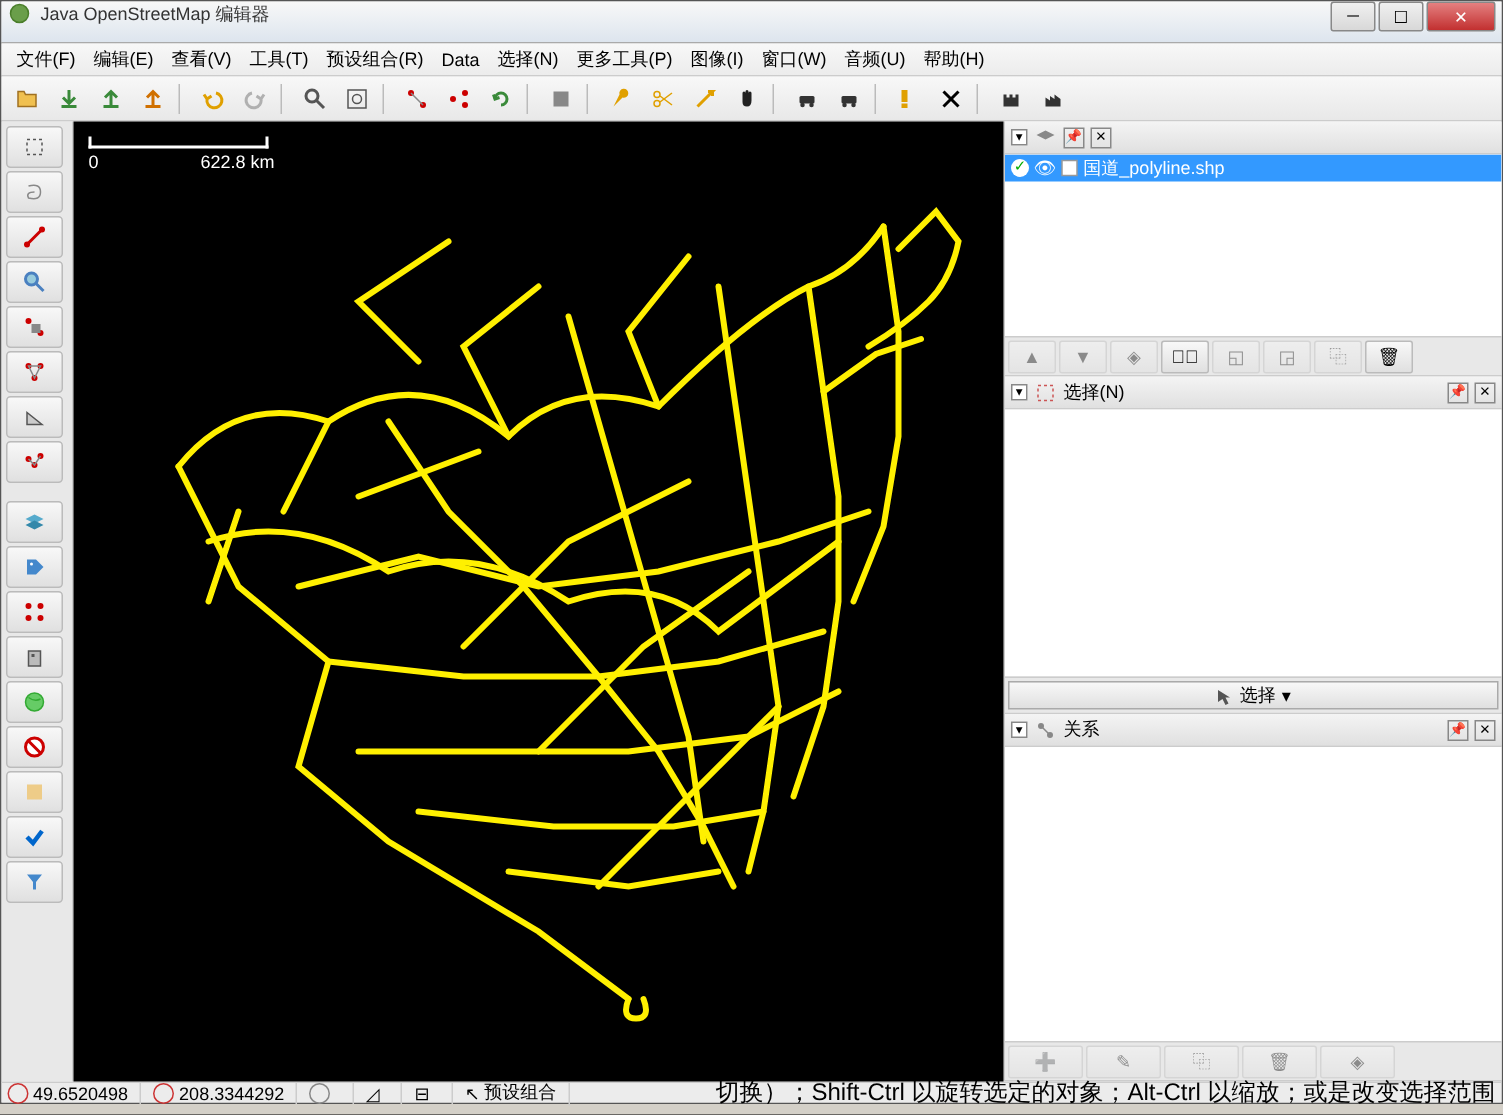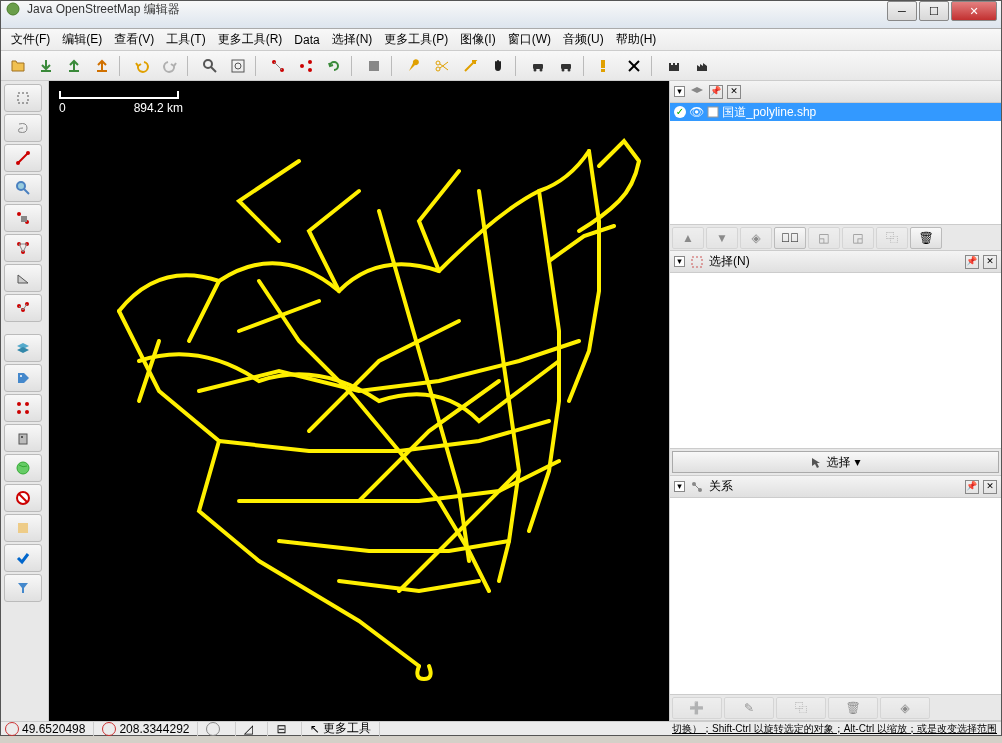--- a/index.html
+++ b/index.html
@@ -40,27 +40,27 @@
 .panel-tool { width: 32px; height: 22px; border: 1px solid #bbb; background: linear-gradient(to bottom, #f8f8f8, #e0e0e0); cursor: pointer; border-radius: 2px; display: flex; align-items: center; justify-content: center; }
 .panel-tool.disabled { opacity: 0.4; cursor: default; }
 .panel-tool.wide { width: 50px; }
 
 .layer-row { height: 18px; background: #3399ff; color: #fff; display: flex; align-items: center; padding: 0 4px; gap: 3px; font-family: monospace; font-size: 12px; }
 .chk { width: 12px; height: 12px; color: #0a0; background: #fff; border-radius: 6px; font-size: 10px; line-height: 12px; text-align: center; }
 
 .expand-toggle { width: 11px; height: 11px; border: 1px solid #888; background: #fff; font-size: 9px; line-height: 9px; text-align: center; cursor: pointer; }
 .pin-icon { width: 14px; height: 14px; border: 1px solid #888; font-size: 9px; text-align: center; }
 
-.select-btns { display: flex; gap: 2px; padding: 2px; border-top: 1px solid #ccc; background: #e8e8e8; }
+.select-btns { display: flex; gap: 2px; padding: 2px; border-top: 1px solid #ccc; background: #e8e8e8; flex-direction: column; }
 .select-btn { flex: 1; height: 22px; border: 1px solid #aaa; background: linear-gradient(to bottom, #f8f8f8, #e0e0e0); cursor: pointer; display: flex; align-items: center; justify-content: center; gap: 4px; font-size: 12px; }
 
 .statusbar { height: 14px; background: #ececec; border-top: 1px solid #ccc; display: flex; align-items: center; padding: 0 4px; gap: 8px; font-size: 12px; }
 .status-item { display: flex; align-items: center; gap: 3px; padding-right: 8px; border-right: 1px solid #ccc; }
 .status-circle { width: 14px; height: 14px; border: 1px solid #888; border-radius: 50%; }
-.status-hint { margin-left: auto; font-size: 10px; white-space: nowrap; overflow: hidden; text-decoration: underline; }
+.status-hint { margin-left: auto; font-size: 16px; white-space: nowrap; overflow: hidden; }
 
 svg.icon { width: 16px; height: 16px; }
 </style>
 </head>
 <body>
 
 <div class="window">
   <div class="titlebar">
     <svg class="icon">
         <circle cx="8" cy="8" r="6" fill="#6a9e4a" stroke="#4a7e2a"></circle>
@@ -71,21 +71,21 @@
       <div class="win-btn">☐</div>
       <div class="win-btn close">✕</div>
     </div>
   </div>
 
   <div class="menubar">
     <span class="menu-item">文件(F)</span>
     <span class="menu-item">编辑(E)</span>
     <span class="menu-item">查看(V)</span>
     <span class="menu-item">工具(T)</span>
-    <span class="menu-item">更多工具(R)</span>
+    <span class="menu-item">预设组合(R)</span>
     <span class="menu-item">Data</span>
     <span class="menu-item">选择(N)</span>
     <span class="menu-item">更多工具(P)</span>
     <span class="menu-item">图像(I)</span>
     <span class="menu-item">窗口(W)</span>
     <span class="menu-item">音频(U)</span>
     <span class="menu-item">帮助(H)</span>
   </div>
 
   <div class="toolbar">
@@ -335,21 +335,21 @@
             <path d="M3 3 L13 3 L9 8 L9 13 L7 13 L7 8 Z" fill="#48c"></path>
           </svg>
         </div>
     </div>
 
     <div class="map-canvas">
       <div class="scale-bar">
         <div class="scale-line"></div>
         <div class="scale-labels">
           <span>0</span>
-          <span>894.2 km</span>
+          <span>622.8 km</span>
         </div>
       </div>
       <svg class="map-svg" viewBox="0 0 600 640">
         <g stroke="#fff000" stroke-width="4" fill="none" stroke-linecap="round">
           <path d="M60 230 Q100 180 160 200 Q220 160 280 210 Q320 170 380 190 Q440 130 480 110 Q510 100 530 70"></path>
           <path d="M80 280 Q140 260 200 300 Q260 280 320 320 Q380 300 420 340 Q460 310 500 280"></path>
           <path d="M60 230 L100 310 L160 360 L140 430 L200 480 Q250 510 300 540 Q340 570 360 585"></path>
           <path d="M200 200 L240 260 L290 310 L340 370 L380 420 L410 470 L430 510"></path>
           <path d="M320 130 L340 200 L360 270 L380 340 L400 410 L410 480"></path>
           <path d="M420 110 L430 180 L440 250 L450 320 L460 390 L450 460 L440 500"></path>
@@ -470,17 +470,17 @@
     <div class="status-item">
       <span>◿</span>
       <span>&nbsp;</span>
     </div>
     <div class="status-item">
       <span>⊟</span>
       <span>&nbsp;</span>
     </div>
     <div class="status-item">
       <span>↖</span>
-      <span>更多工具</span>
+      <span>预设组合</span>
     </div>
     <span class="status-hint">切换）；Shift-Ctrl 以旋转选定的对象；Alt-Ctrl 以缩放；或是改变选择范围</span>
   </div>
 </div>
 
 </body></html>

